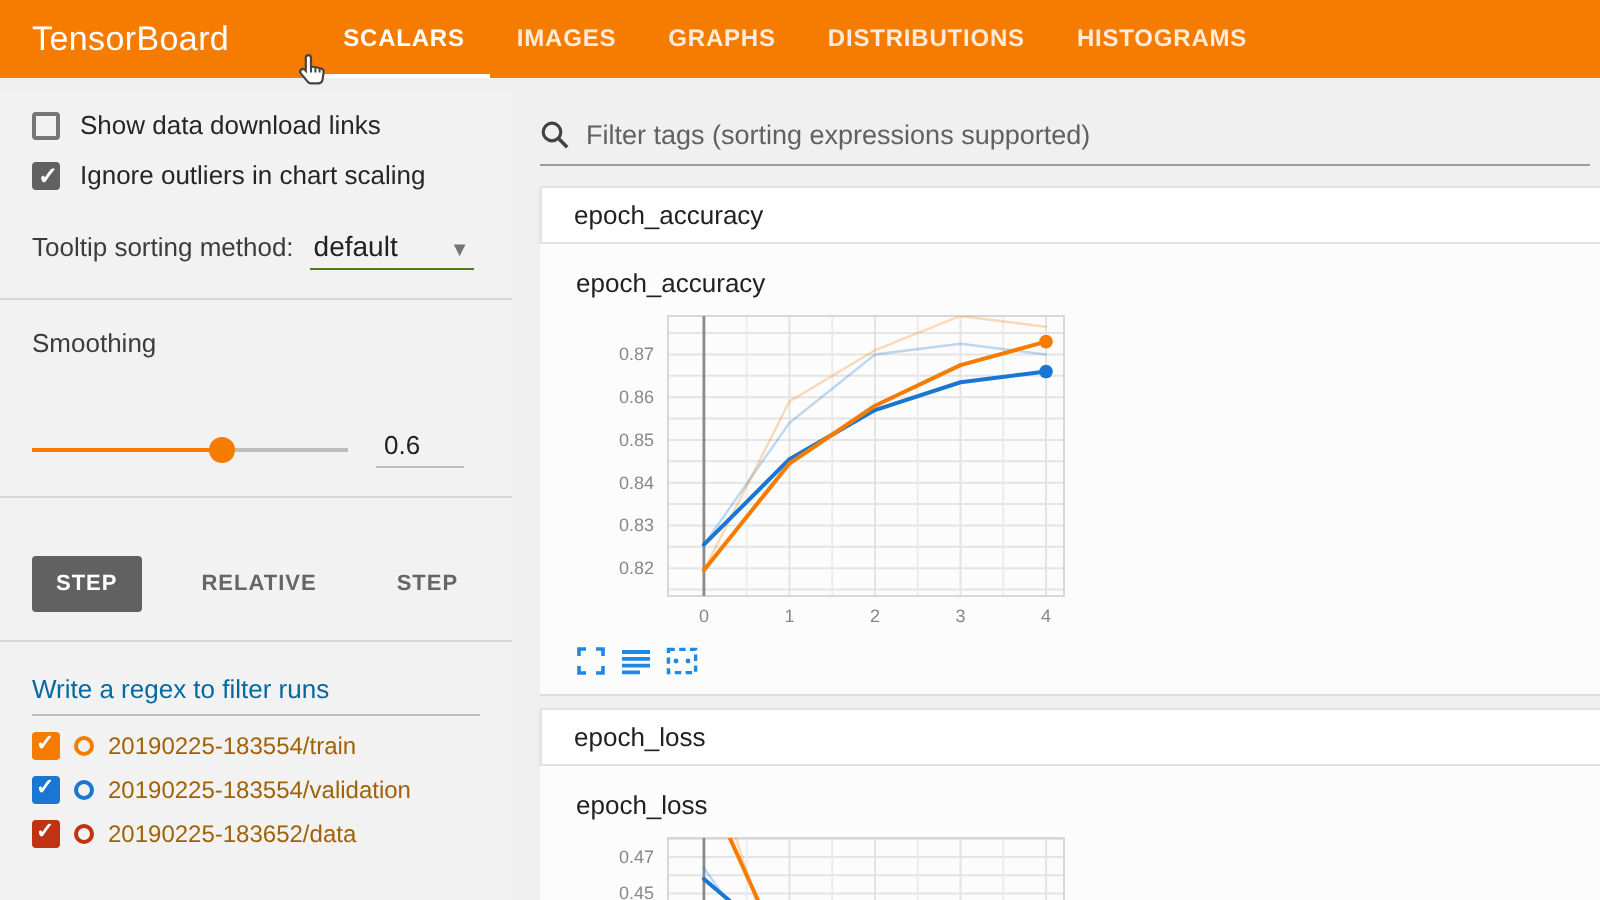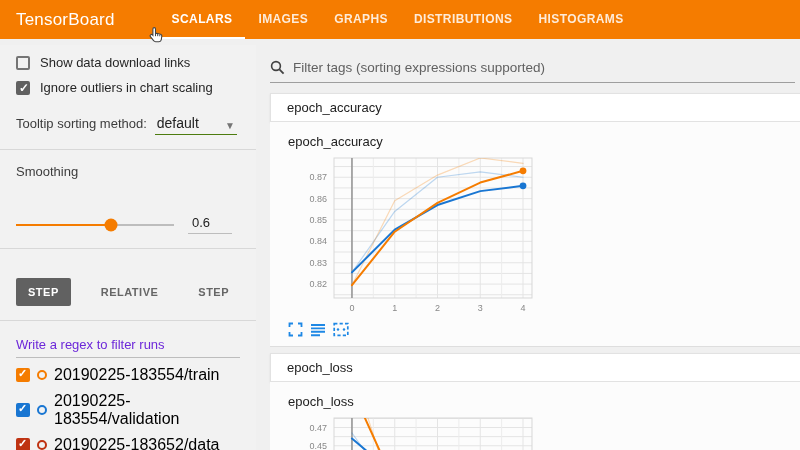--- a/index.html
+++ b/index.html
@@ -43,27 +43,27 @@
   .slider-fill { position:absolute; left:0; top:0; bottom:0; background:var(--accent,#f57c00); }
   .slider-thumb { position:absolute; top:50%; width:13px; height:13px; border-radius:50%;
     background:var(--accent,#f57c00); transform:translate(-50%,-50%); cursor:pointer; }
   .slider-value { margin-left:14px; width:44px; border-bottom:1px solid #bdbdbd;
     font-size:13px; padding:0 2px 3px 4px; color:#212121; cursor:text; }
   .axis-btns { display:flex; align-items:center; gap:20px; margin-top:29px; }
   .axis-btn { font-size:11px; font-weight:bold; letter-spacing:.5px; color:#666;
     padding:7px 10px; cursor:pointer; border-radius:2px; }
   .axis-btn.active { background:#616161; color:#fff; padding:8px 12px; }
   .regex-input { margin-top:16px; border-bottom:1px solid #bdbdbd; padding-bottom:5px;
-    color:#6d28d9; font-size:13px; cursor:text; }
+    color:#0369a1; font-size:13px; cursor:text; }
   .runs-list { margin-top:4px; }
   .run-row { display:flex; align-items:center; gap:7px; margin-top:8px; }
   .run-cb { width:14px; height:14px; border-radius:2px; position:relative; flex:0 0 auto; cursor:pointer; }
   .run-cb::after { content:"\2713"; position:absolute; left:2px; top:-1px; color:#fff; font-size:11px; font-weight:bold; }
   .run-circle { width:10px; height:10px; border-radius:50%; border:2px solid #000; flex:0 0 auto; cursor:pointer; background:transparent; }
-  .run-label { font-size:16px; color:#000000; cursor:pointer; }
+  .run-label { font-size:12px; color:#a16207; cursor:pointer; }
   
   .main { position:absolute; top:45px; left:256px; right:0; bottom:0; background:#f0f0f0; overflow:hidden; }
   .filter-row { display:flex; align-items:center; gap:8px; margin:15px 5px 0 14px;
     border-bottom:1px solid #9e9e9e; padding-bottom:7px; }
   .filter-placeholder { color:#616161; font-size:13.5px; flex:1; cursor:text; }
   .section-header { margin:10px 0 0 14px; background:#fff; border:1px solid #e2e2e2; border-right:none;
     box-shadow:0 1px 2px rgba(0,0,0,.08); padding:6px 16px; font-size:13px; color:#212121; cursor:pointer; }
   .section-body { margin-left:14px; background:#fcfcfc; border-bottom:1px solid #dedede;
     padding:12px 0 9px 18px; }
   .chart-title { font-size:13px; color:#212121; margin-bottom:4px; }

